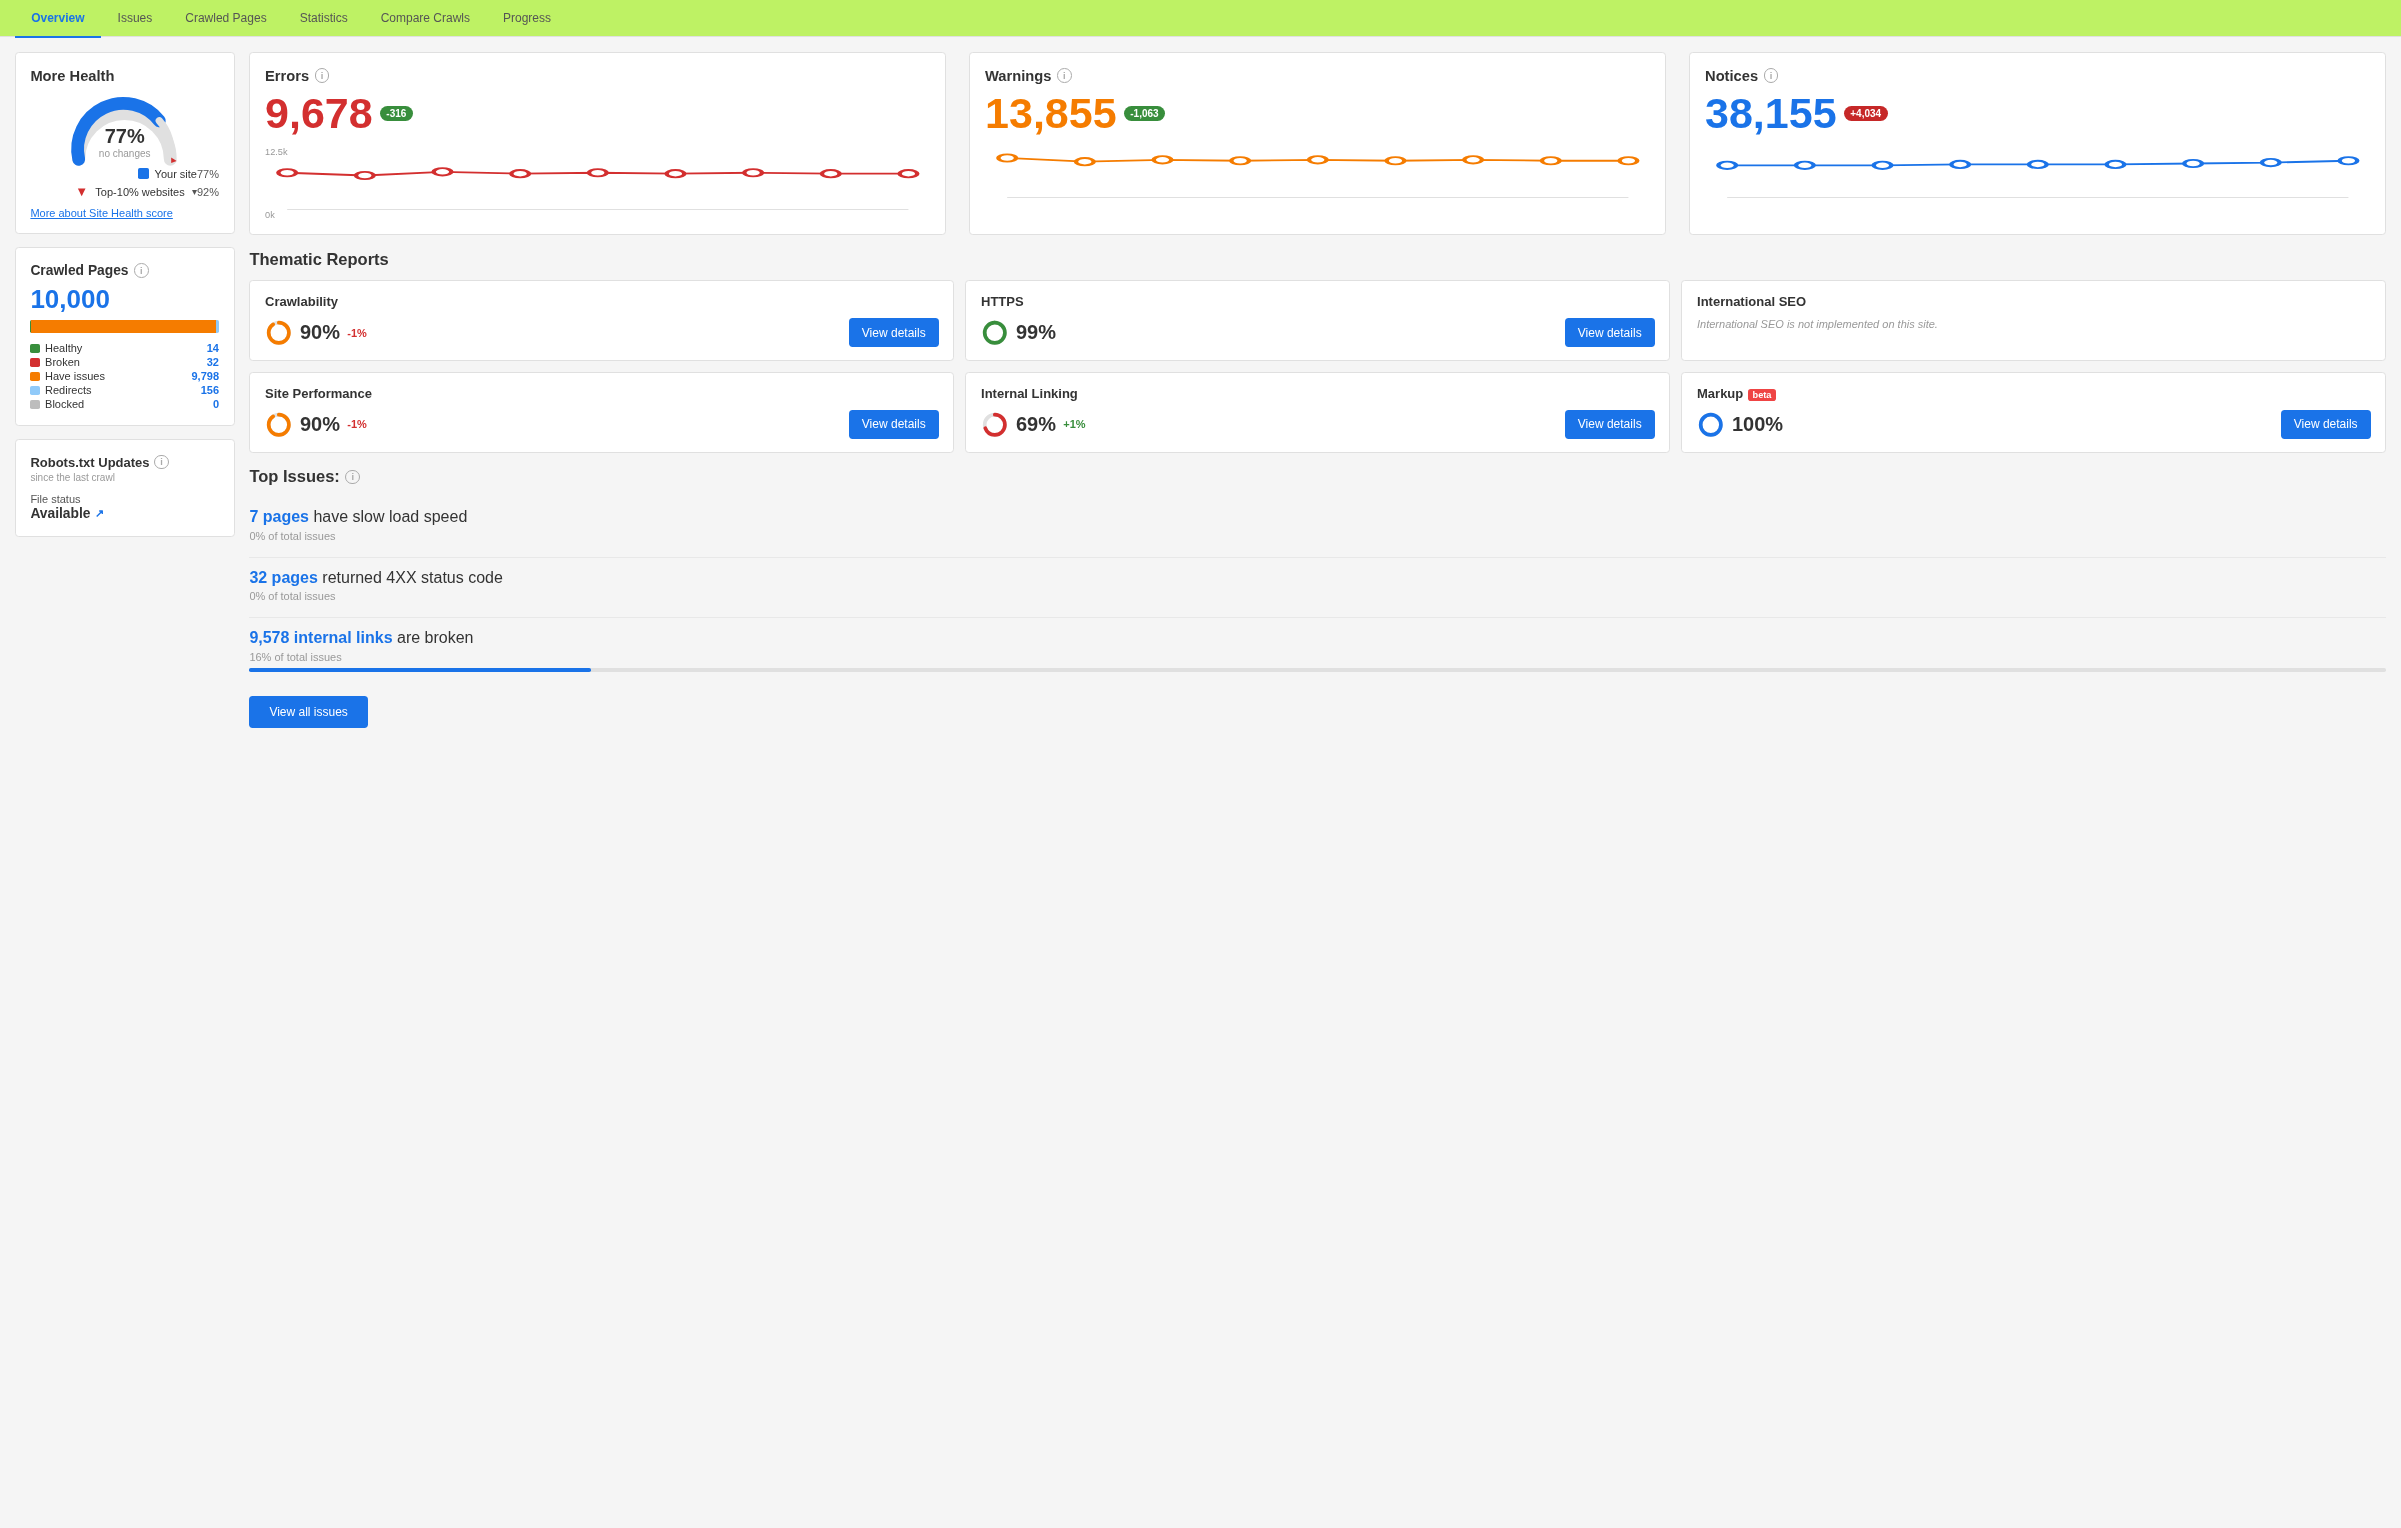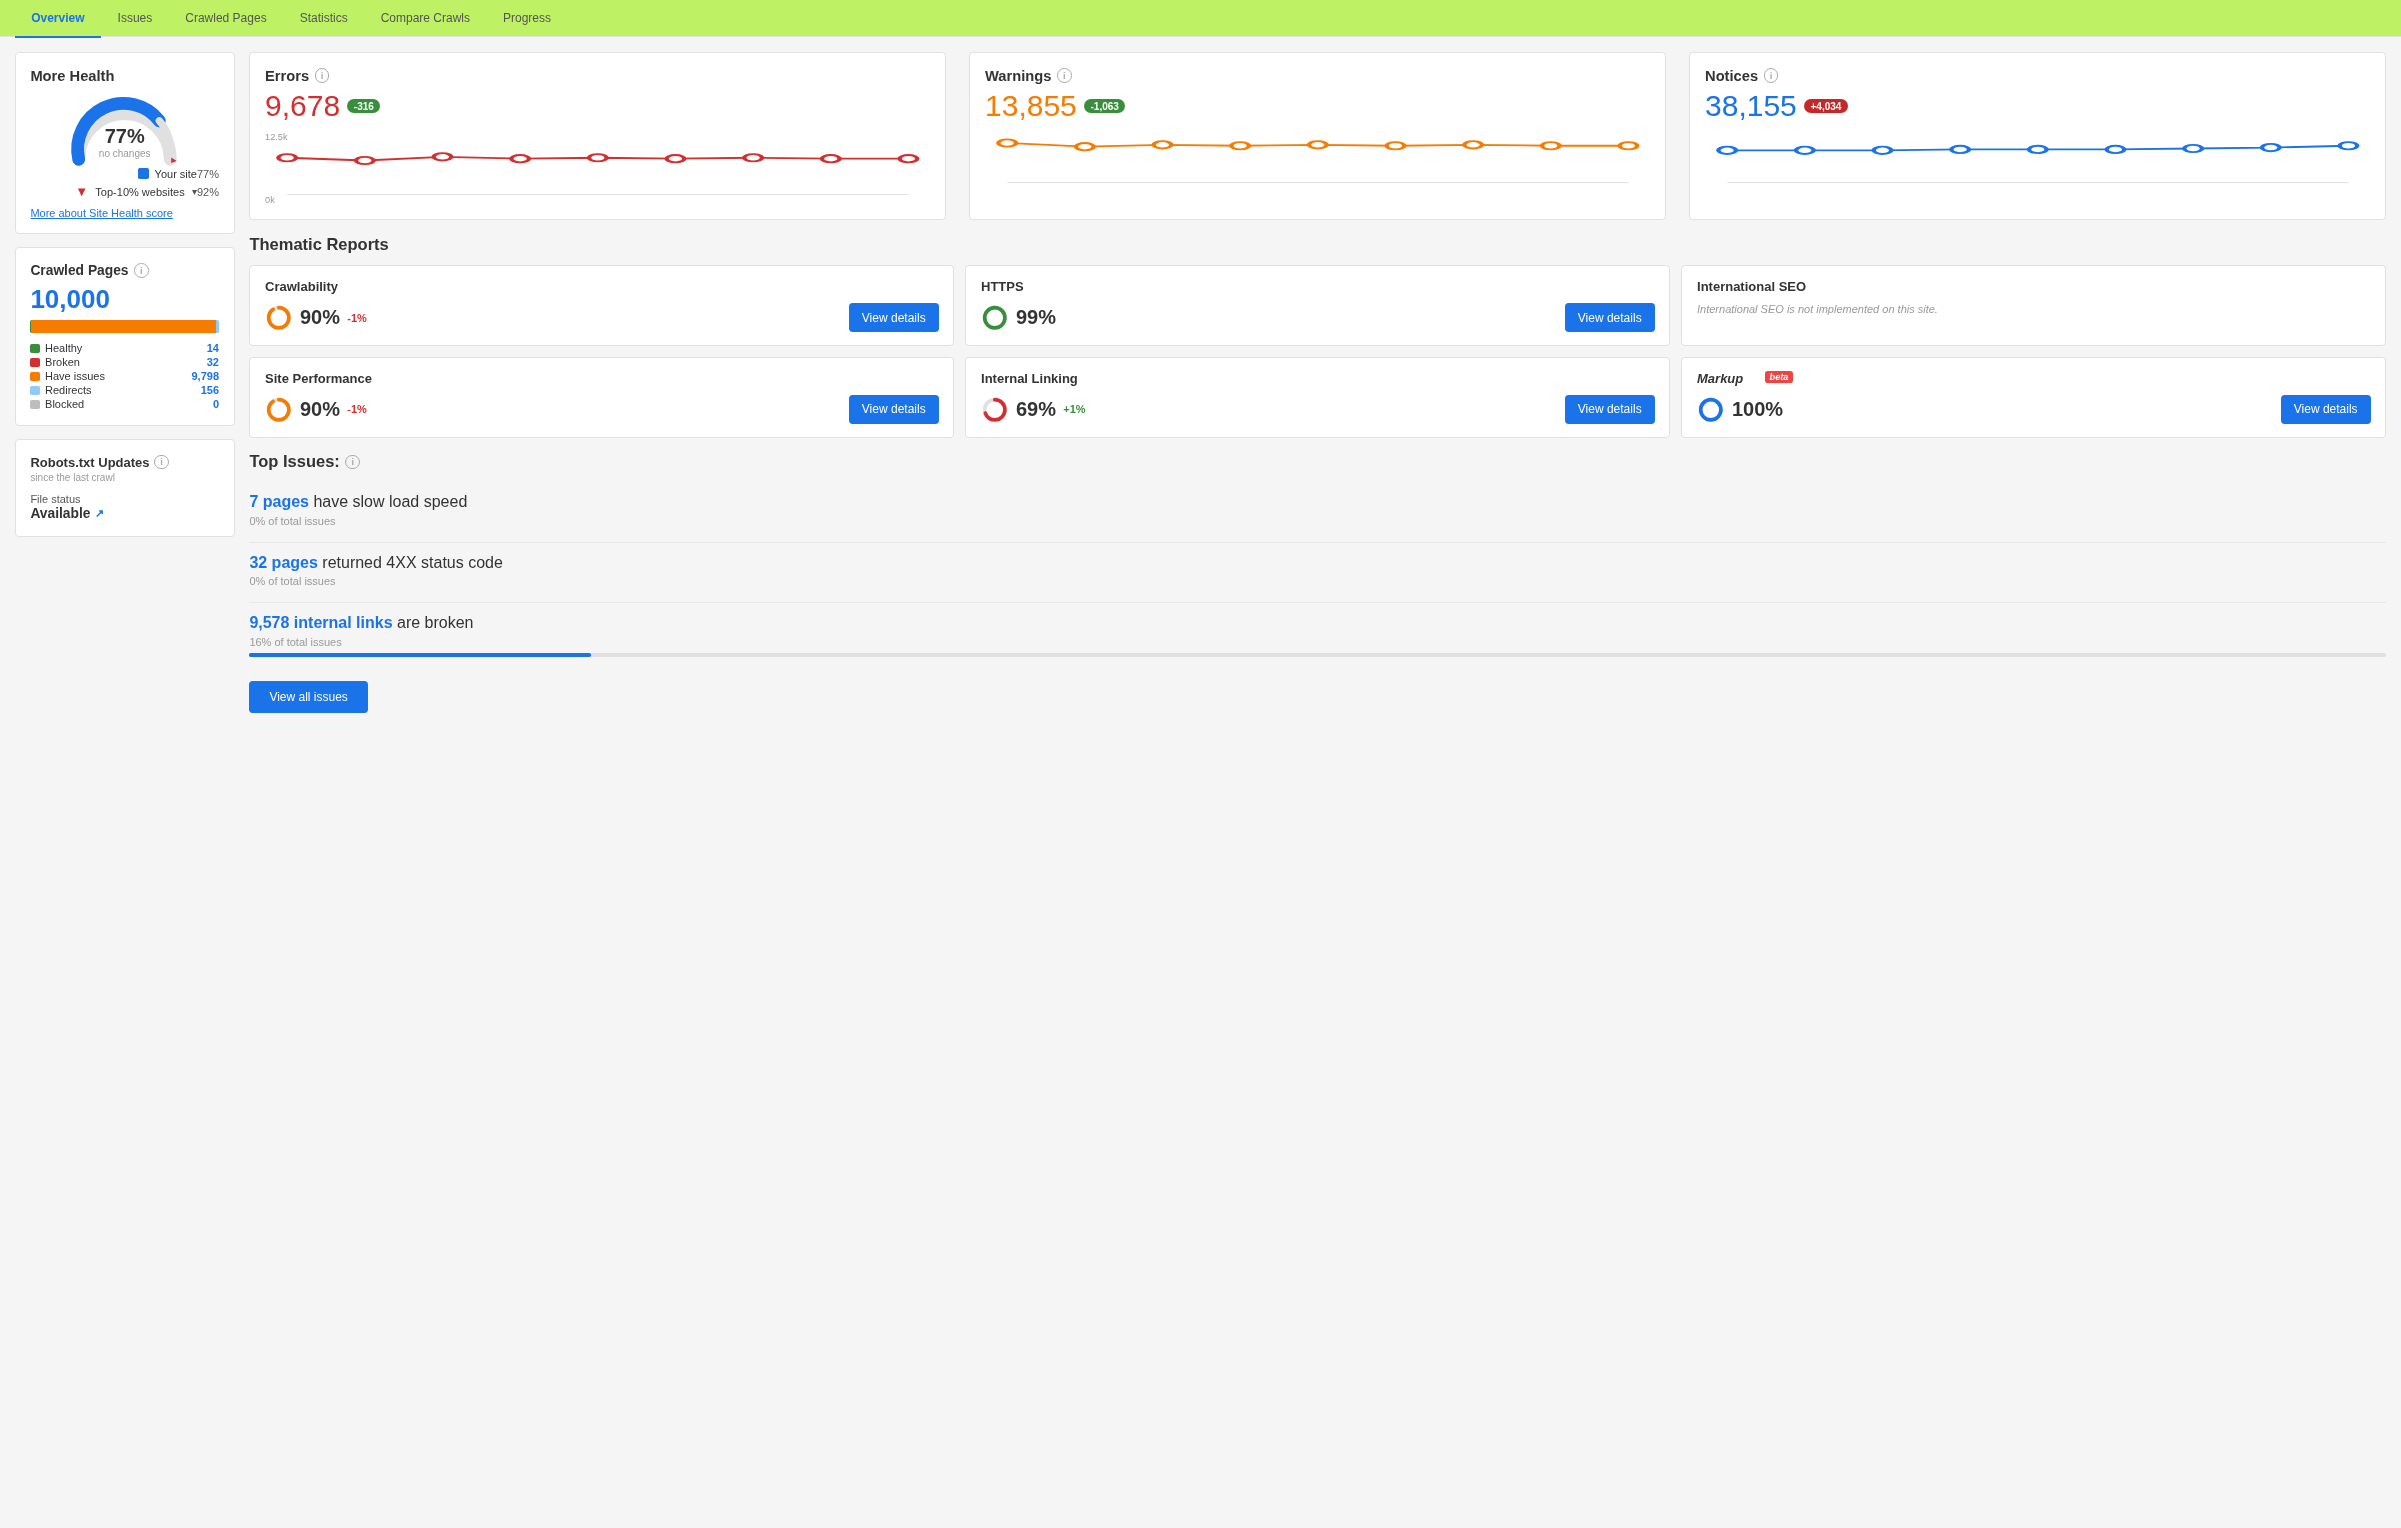--- a/index.html
+++ b/index.html
@@ -52,21 +52,21 @@
     .file-status-label { font-size: 11px; color: #555; margin-bottom: 1.8px; }
     .file-status-value { font-size: 13.8px; font-weight: 700; color: #333; display: flex; align-items: center; gap: 4.6px; }
 
     
     .content { flex: 1; display: flex; flex-direction: column; gap: 14.7px; }
 
     
     .metrics-row { display: flex; gap: 23px; }
     .metric-card { background: #fff; border: 0.9px solid #e0e0e0; border-radius: 3.7px; padding: 14.7px; flex: 1; }
     .metric-header { display: flex; align-items: center; gap: 5.5px; font-size: 14.7px; font-weight: 600; margin-bottom: 5.5px; }
-    .metric-value { font-size: 30px; font-weight: 400; }
+    .metric-value { font-size: 43px; font-weight: 700; }
     .metric-value.errors { color: #d32f2f; }
     .metric-value.warnings { color: #f57c00; }
     .metric-value.notices { color: #1a73e8; }
     .badge { display: inline-block; padding: 1.8px 6.4px; border-radius: 9.2px; font-size: 10px; color: #fff; font-weight: 600; margin-left: 7.3px; }
     .badge.negative { background: #388e3c; }
     .badge.positive { background: #c62828; }
     .mini-chart { margin-top: 9.2px; }
 
     
     .section-title { font-size: 16.5px; font-weight: 600; margin-bottom: 11px; }
@@ -372,21 +372,21 @@
                 <circle cx="15" cy="15" r="11" fill="none" stroke="#d32f2f" stroke-width="4" stroke-dasharray="47.7 69.1" stroke-linecap="round" transform="rotate(-90 15 15)"></circle>
               </svg>
               <span>69%</span>
               <span class="report-score-change positive">+1%</span>
             </div>
             <button class="view-btn">View details</button>
           </div>
         </div>
 
         <div class="report-card">
-          <div class="report-title" style="display:flex;align-items:flex-start;gap:18px;font-style:italic;">
+          <div class="report-title" style="display:flex;align-items:flex-end;gap:1px;">
             <span>Markup</span>
             <span class="beta-badge">beta</span>
           </div>
           <div class="report-body">
             <div class="report-score">
               <svg width="27.6" height="27.6" viewBox="0 0 30 30">
                 <circle cx="15" cy="15" r="11" fill="none" stroke="#e0e0e0" stroke-width="4"></circle>
                 <circle cx="15" cy="15" r="11" fill="none" stroke="#1a73e8" stroke-width="4" stroke-dasharray="69.1 69.1" stroke-linecap="round" transform="rotate(-90 15 15)"></circle>
               </svg>
               <span>100%</span>

